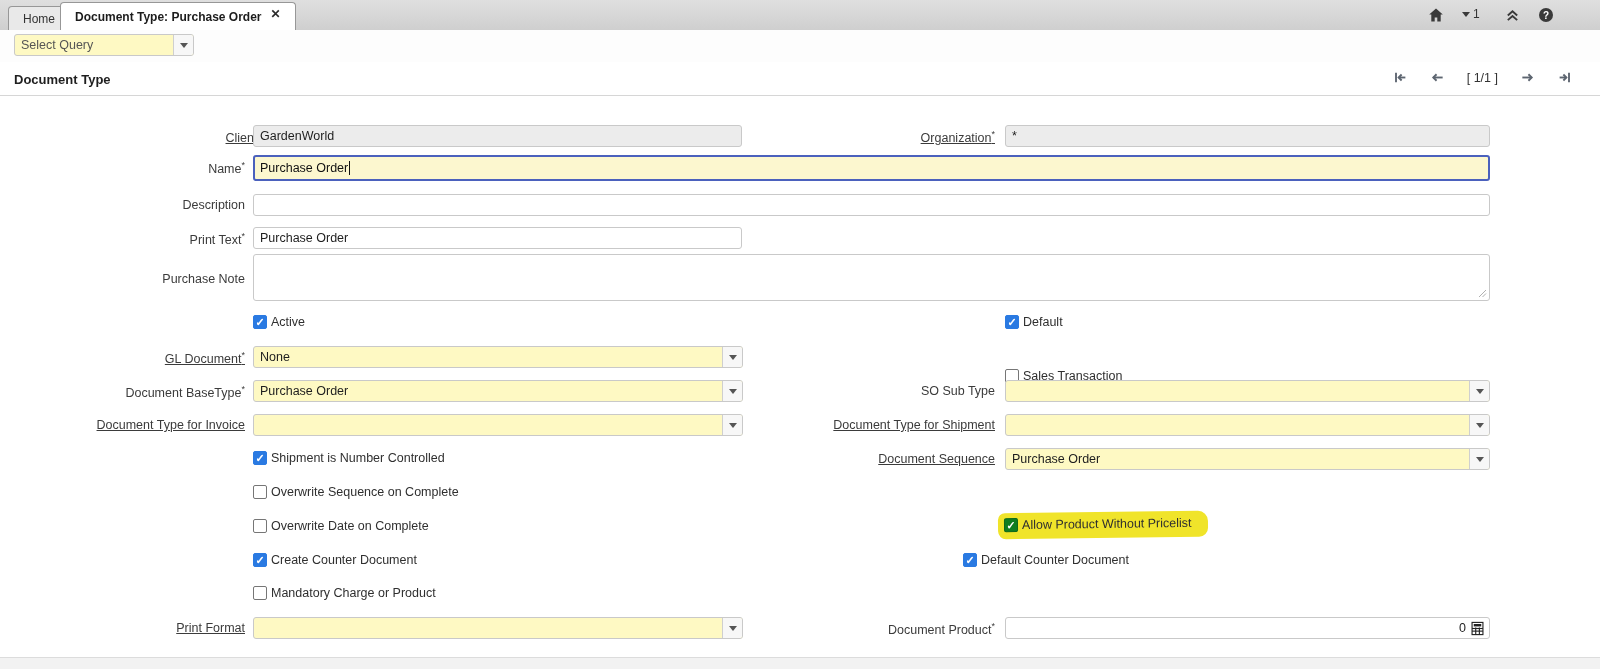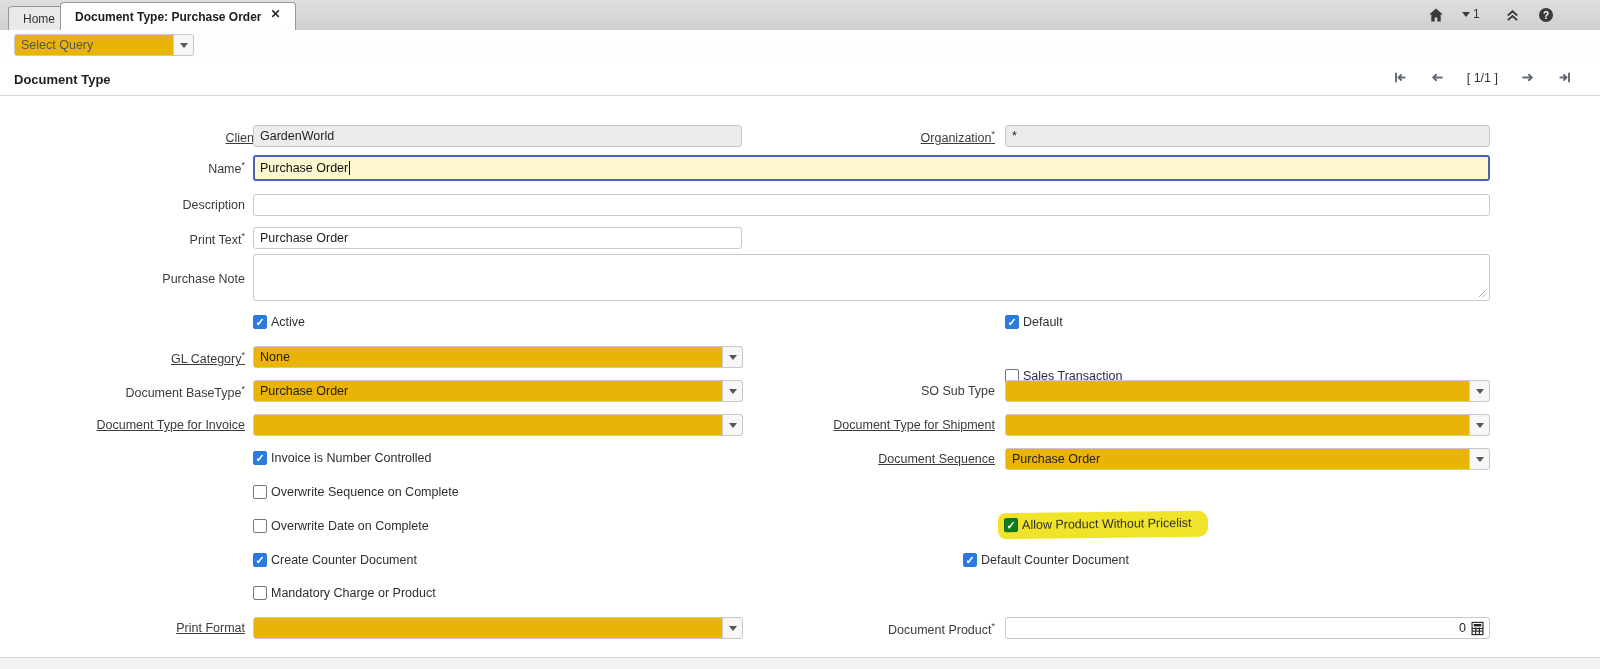--- a/index.html
+++ b/index.html
@@ -13,21 +13,21 @@
          border:1px solid #979797; border-bottom:none; border-radius:4px 4px 0 0;
          font-size:12px; color:#333; padding:0 14px; cursor:pointer; }
   .tab.inactive { left:8px; height:24px; background:#e9e9e9; }
   .tab.active { left:60px; height:28px; background:#fff; font-weight:bold; color:#1c1c1c; gap:9px; }
   .tab-close { font-weight:bold; font-size:12px; color:#2b2b2b; line-height:1; margin-top:-6px; }
   .topbar-ic { position:absolute; top:7px; display:flex; align-items:center; gap:3px; color:#333; font-size:12px; }
 
   
   .toolbar { position:absolute; top:30px; left:0; width:1600px; height:32px; background:#fdfdfd; }
   .combo { position:absolute; display:flex; align-items:stretch; height:22px;
-           border:1px solid #c9c9c9; border-radius:3px; background:#eab308; overflow:hidden;text-align:center; }
+           border:1px solid #c9c9c9; border-radius:3px; background:#fef9c3; overflow:hidden;text-align:center; }
   .combo .val { flex:1; display:flex; align-items:center; padding:0 6px; font-size:12.5px; color:#1e1e1e;
                 white-space:nowrap; overflow:hidden; }
   .combo .val.ph { color:#555; }
   .combo .dd { width:20px; background:#f7f7f7; border-left:1px solid #cfcfcf;
                display:flex; align-items:center; justify-content:center; cursor:pointer; }
   .arrow-dn { width:0; height:0; border-left:4px solid transparent; border-right:4px solid transparent; border-top:5px solid #555; }
   .tbtn { position:absolute; top:34px; width:24px; height:24px; display:flex; align-items:center; justify-content:center; cursor:pointer; }
   .tbtn.boxed { top:32px; width:27px; height:27px; background:#ddecf9; border:1px solid #8fb4d6; border-radius:3px; }
   .glyph { font-size:12px; color:#2f2f2f; }
   .glyph.dis { color:#cfcfcf; }
@@ -273,21 +273,21 @@
 
     <div class="cbrow" style="left:253px; top:219px;">
       <span class="cb checked"></span>
       <span class="cblbl">Active</span>
     </div>
     <div class="cbrow" style="left:1005px; top:219px;">
       <span class="cb checked"></span>
       <span class="cblbl">Default</span>
     </div>
 
-    <span class="lbl lnk" style="left:0; top:254px;"><span>GL Category</span><sup>*</sup></span>
+    <span class="lbl lnk" style="left:0; top:254px;"><span>GL Document</span><sup>*</sup></span>
     <div class="combo" style="left:253px; top:250px; width:490px;">
       <span class="val">None</span>
       <span class="dd">
           <span class="arrow-dn"></span>
         </span>
     </div>
     <div class="cbrow" style="left:1005px; top:253px;margin-top:20px;">
       <span class="cb"></span>
       <span class="cblbl">Sales Transaction</span>
     </div>
@@ -317,21 +317,21 @@
     <span class="lbl lnk" style="left:750px; top:322px;"><span>Document Type for Shipment</span></span>
     <div class="combo" style="left:1005px; top:318px; width:485px;">
       <span class="val"></span>
       <span class="dd">
           <span class="arrow-dn"></span>
         </span>
     </div>
 
     <div class="cbrow" style="left:253px; top:355px;">
       <span class="cb checked"></span>
-      <span class="cblbl">Invoice is Number Controlled</span>
+      <span class="cblbl">Shipment is Number Controlled</span>
     </div>
     <span class="lbl lnk" style="left:750px; top:356px;"><span>Document Sequence</span></span>
     <div class="combo" style="left:1005px; top:352px; width:485px;">
       <span class="val">Purchase Order</span>
       <span class="dd">
           <span class="arrow-dn"></span>
         </span>
     </div>
 
     <div class="cbrow" style="left:253px; top:389px;">

